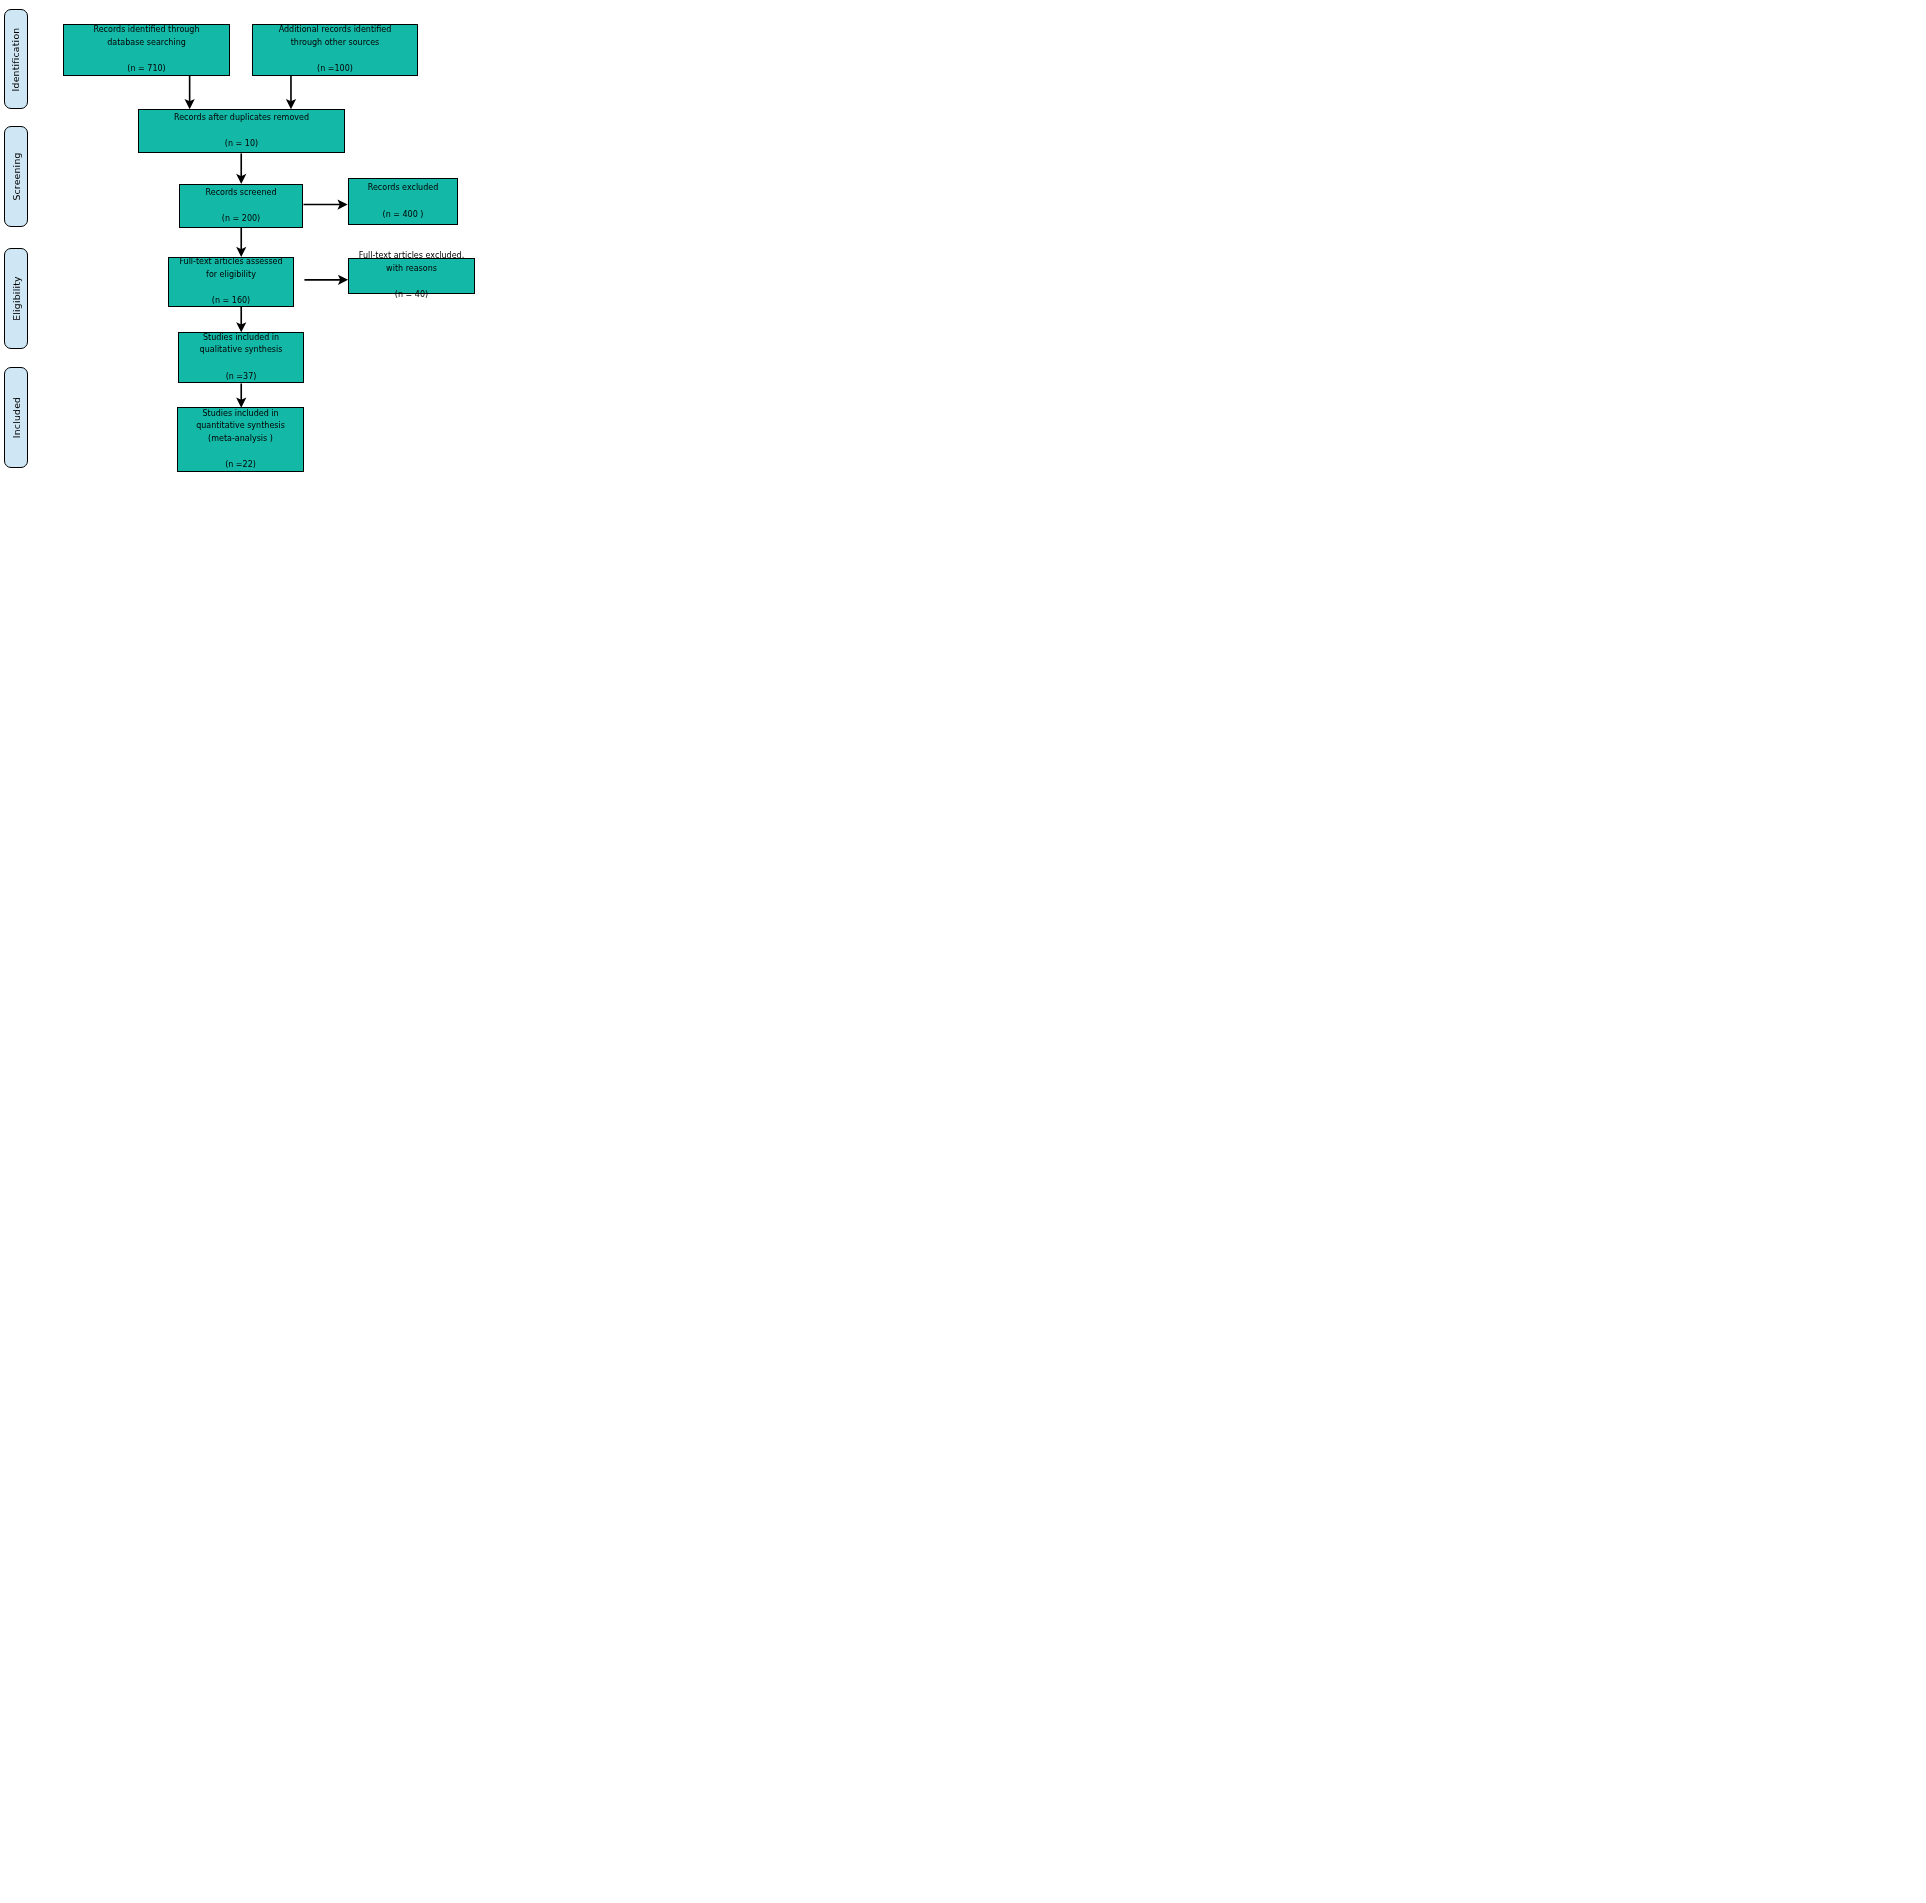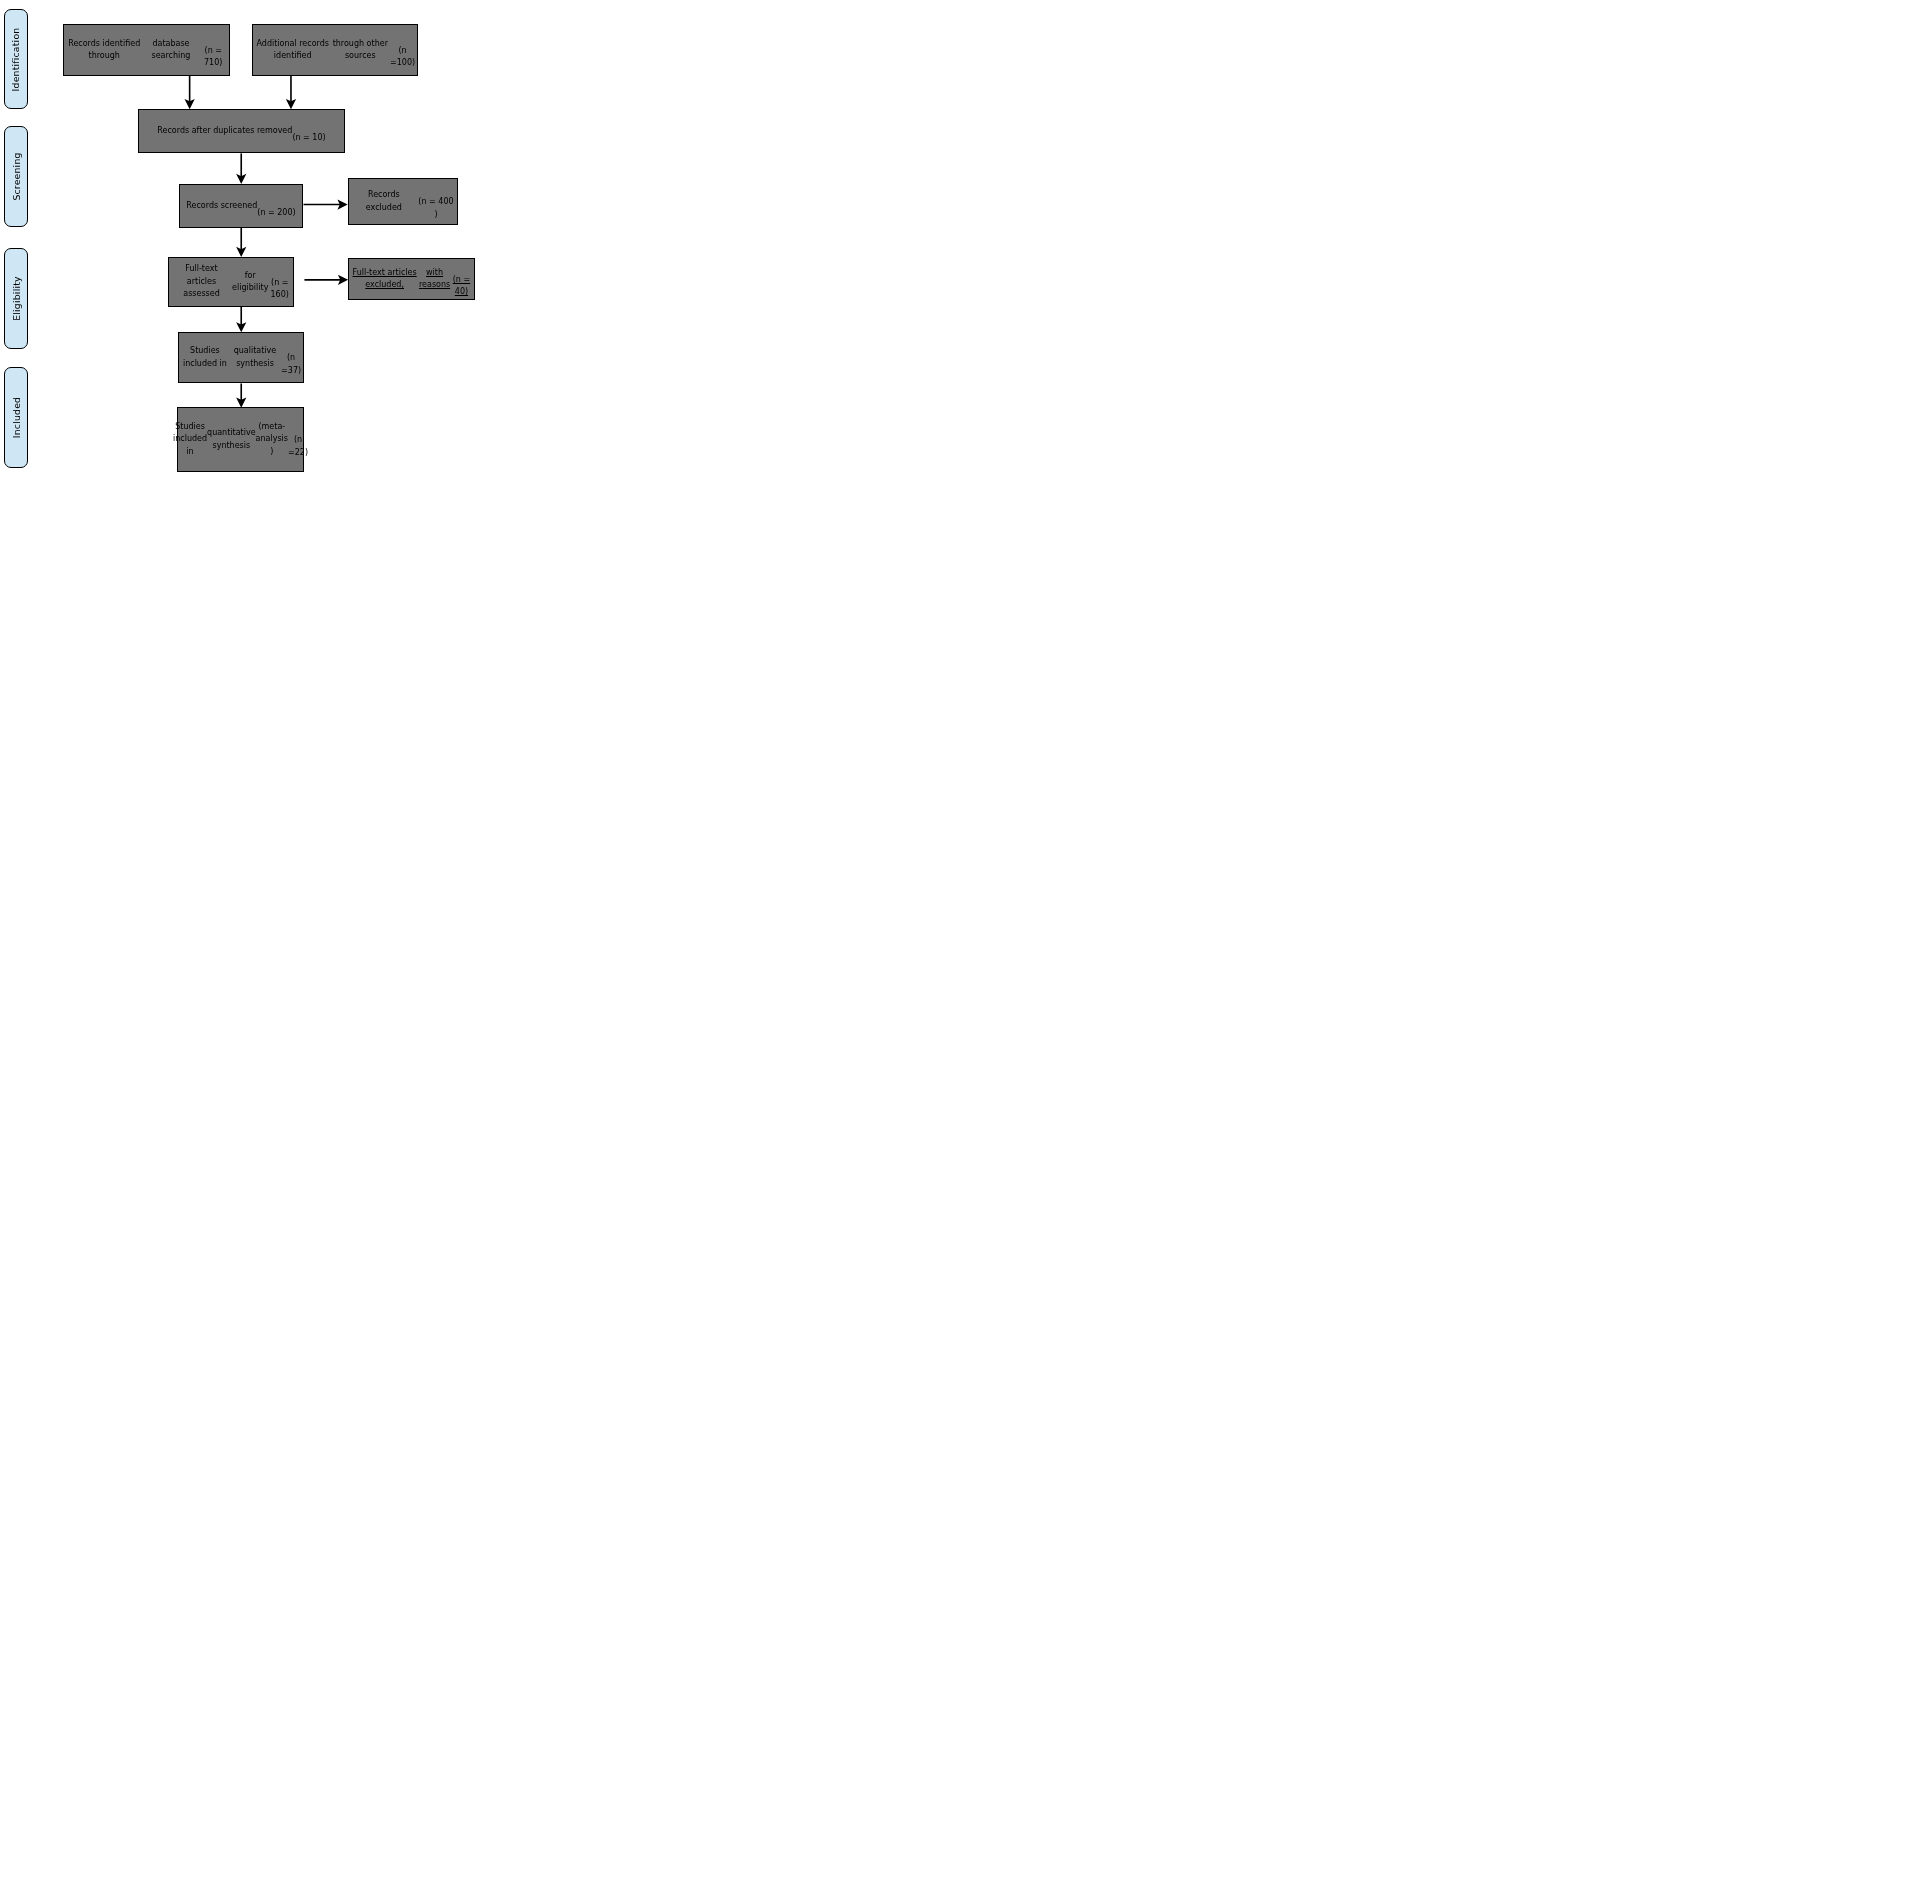--- a/index.html
+++ b/index.html
@@ -31,24 +31,25 @@
   }
   .stage .stage-label {
     transform: rotate(-90deg);
     white-space: nowrap;
     font-size: 9.3px;
     letter-spacing: 0.2px;
   }
   
   .fbox {
     position: absolute;
-    background: #737373;
+    background: #14b8a6;
     border: 1.9px solid #000000;
     box-sizing: border-box;
     display: flex;
+    flex-direction: column;
     align-items: center;
     justify-content: center;
     text-align: center;
     font-size: 8px;
     line-height: 1.55;
     padding: 0.9px 1.9px;
   }
   .fbox .count-line {
     margin-top: 14px;
   }
@@ -114,21 +115,21 @@
     <div>Records excluded</div>
     <div class="count-line">(n = 400 )</div>
   </div>
 
   <div class="fbox" style="left:168px;top:257px;width:126px;height:50px;">
     <div>Full-text articles assessed</div>
     <div>for eligibility</div>
     <div class="count-line">(n = 160)</div>
   </div>
 
-  <div class="fbox" style="left:348px;top:258px;width:127px;height:42px;text-decoration:underline;">
+  <div class="fbox" style="left:348px;top:258px;width:127px;height:36px;">
     <div>Full-text articles excluded,</div>
     <div>with reasons</div>
     <div class="count-line">(n = 40)</div>
   </div>
 
   <div class="fbox" style="left:178px;top:332px;width:126px;height:51px;">
     <div>Studies included in</div>
     <div>qualitative synthesis</div>
     <div class="count-line">(n =37)</div>
   </div>

